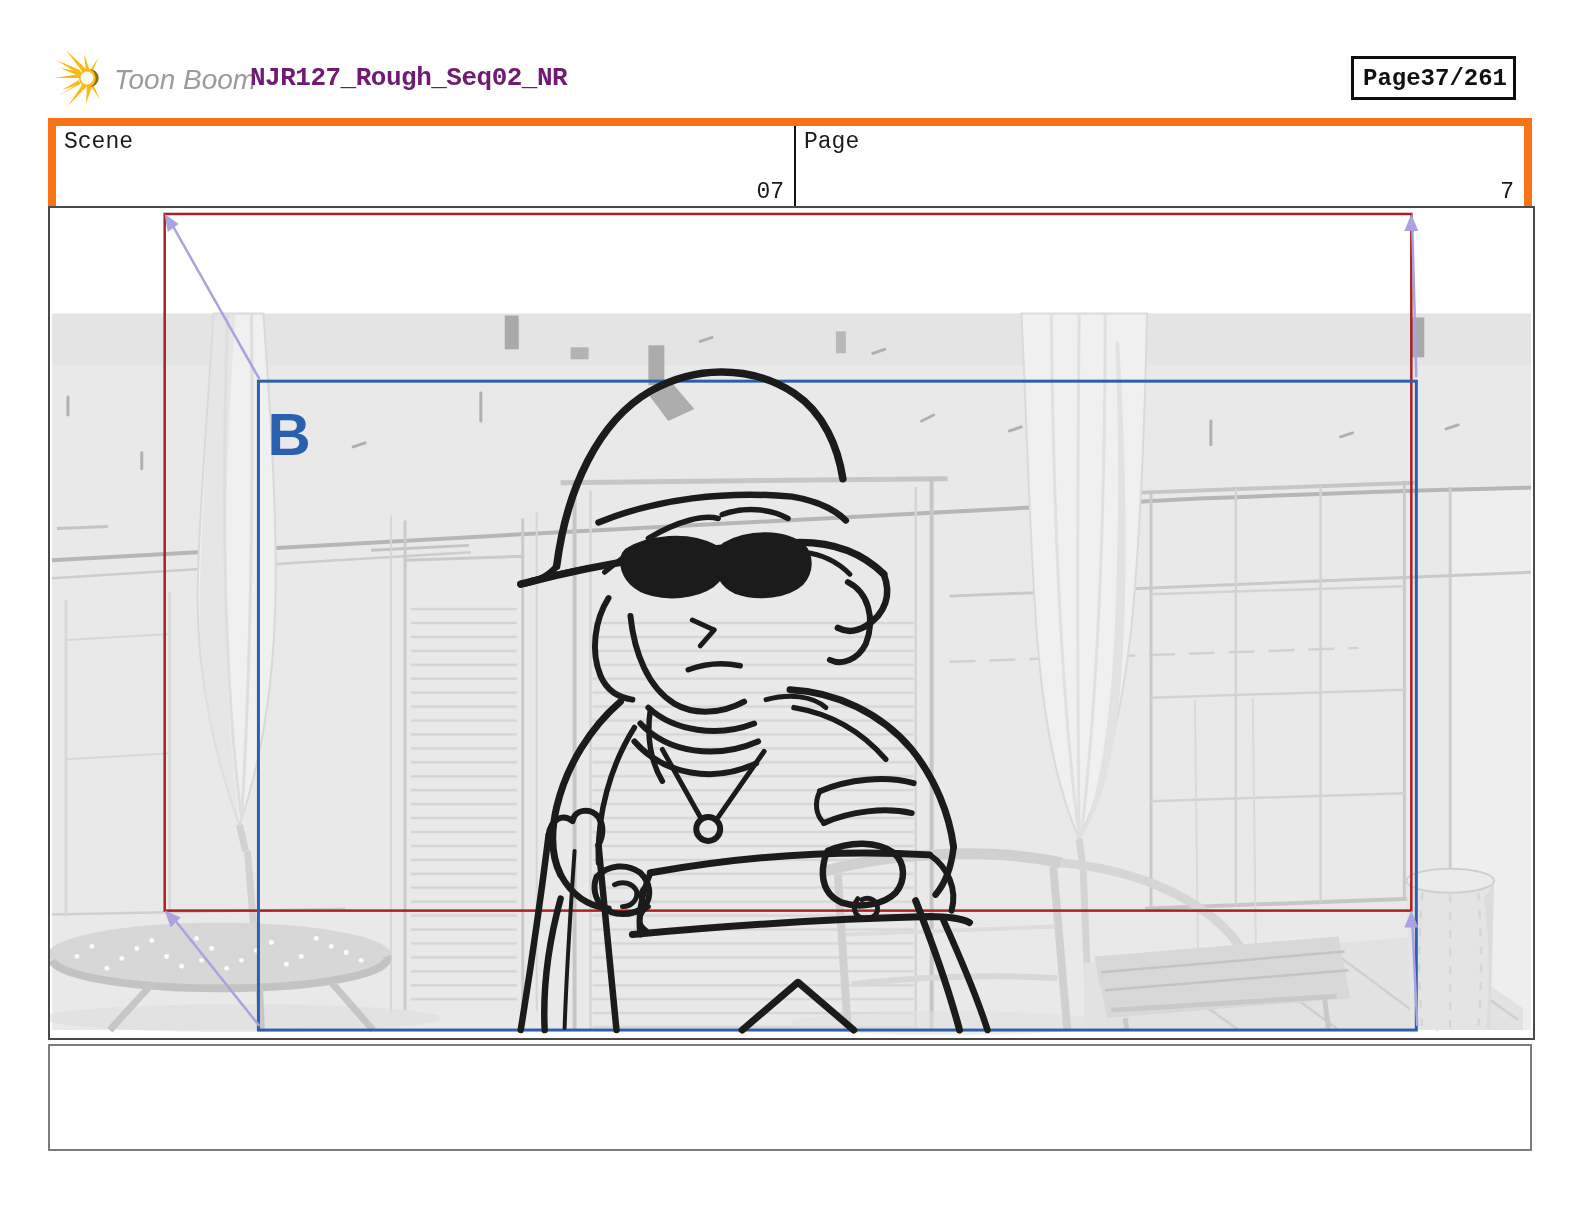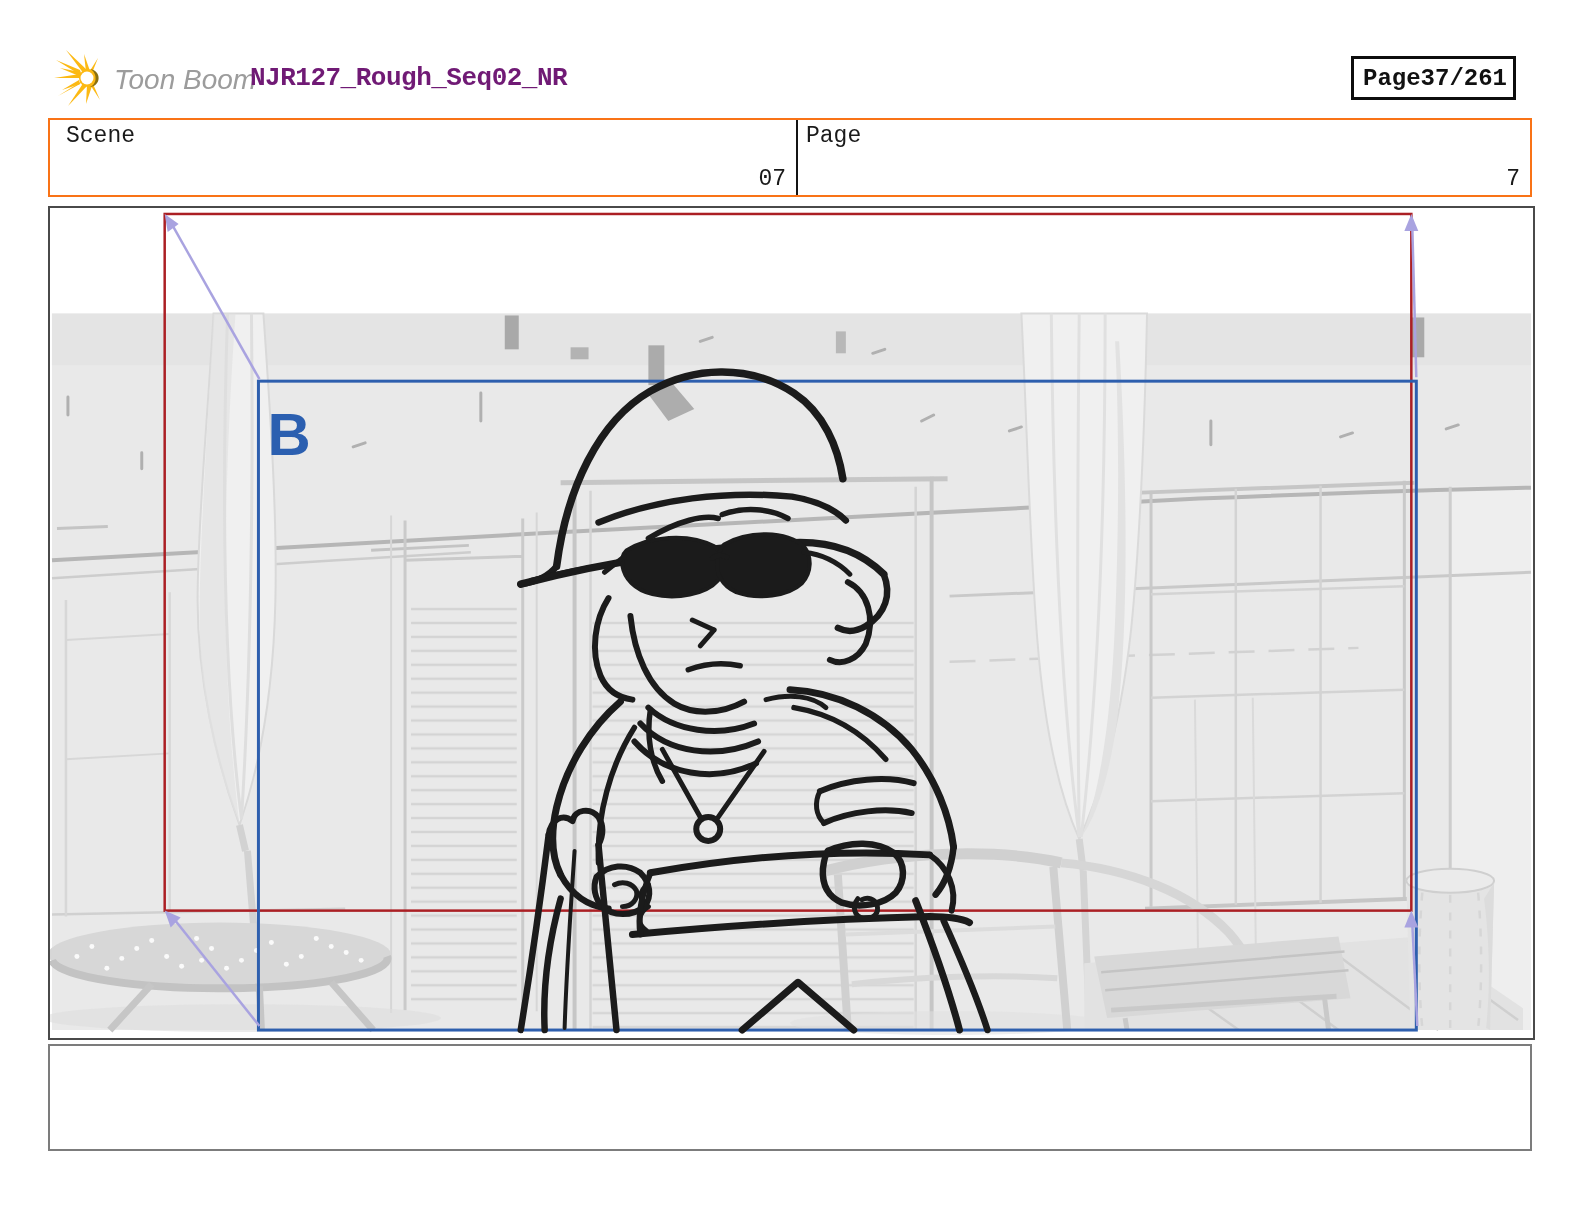--- a/index.html
+++ b/index.html
@@ -19,22 +19,22 @@
     font-size:26px;font-weight:bold;color:#701a75;letter-spacing:-0.5px;white-space:nowrap;
   }
   .page-box{
     position:absolute;left:1351px;top:56px;width:165px;height:44px;
     border:3px solid #0d0d0d;box-sizing:border-box;
     display:flex;align-items:center;justify-content:space-between;
     padding:0 9px;font-size:24px;font-weight:bold;
   }
   
   .info-row{
-    position:absolute;left:48px;top:118px;width:1484px;height:79px;
-    border:2px solid #f97316;box-sizing:border-box;display:flex;background:#fff;padding-left:8px;
+    position:absolute;left:48px;top:118px;width:1484px;height:98px;
+    border:8px solid #f97316;box-sizing:border-box;display:flex;background:#fff;
   }
   .info-cell{position:relative;height:100%;}
   .info-cell.scene{width:740px;border-right:2px solid #141414;box-sizing:border-box;}
   .info-cell.panel{flex:1;}
   .info-label{position:absolute;top:3px;left:8px;font-size:23px;color:#1a1a1a;}
   .info-value{position:absolute;bottom:3px;right:10px;font-size:23px;color:#1a1a1a;margin-left:10px;}
   
   .board{
     position:absolute;left:48px;top:206px;width:1487px;height:834px;
     border:2px solid #4a4a4a;box-sizing:border-box;background:#fff;

